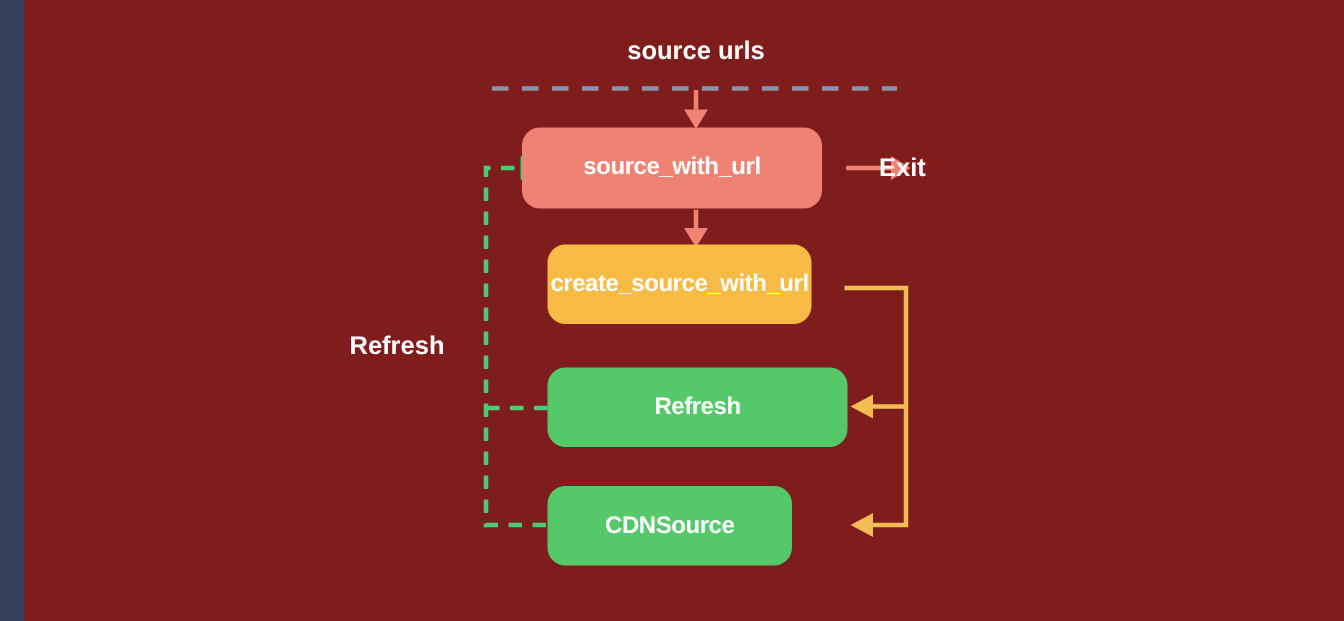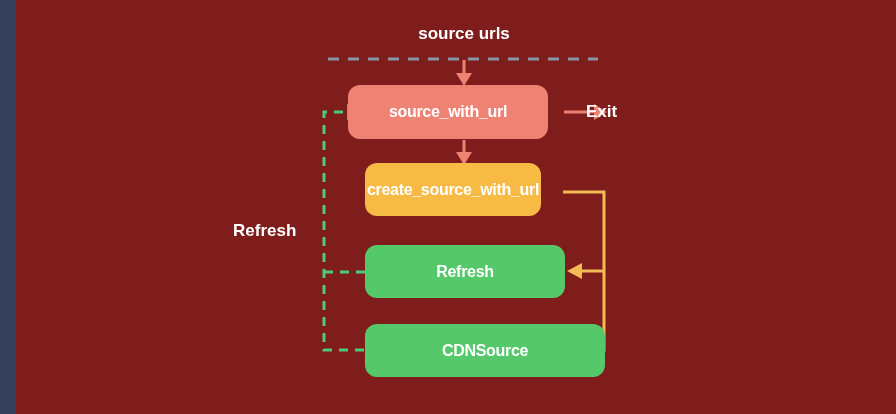--- a/index.html
+++ b/index.html
@@ -34,21 +34,21 @@
     font-size: 16px;
     letter-spacing: -0.3px;
     white-space: nowrap;
   }
   .node-salmon { background: #ee8273; }
   .node-yellow { background: #f6ba45; }
   .node-green  { background: #55c96a; }
   .node-source-with-url        { left: 332px; top: 85px;  width: 200px; height: 54px; }
   .node-create-source-with-url { left: 349px; top: 163px; width: 176px; height: 53px; }
   .node-source                 { left: 349px; top: 245px; width: 200px; height: 53px; }
-  .node-cdnsource              { left: 349px; top: 324px; width: 240px; height: 53px; }
+  .node-cdnsource              { left: 349px; top: 324px; width: 163px; height: 53px; }
   .flabel {
     position: absolute;
     color: #ffffff;
     font-weight: bold;
     font-size: 17px;
     white-space: nowrap;
   }
   .flabel-title   { left: 348px; top: 24px;  width: 200px; text-align: center; }
   .flabel-exit    { left: 570px; top: 102px; }
   .flabel-refresh { left: 217px; top: 221px; width: 101px; text-align: left; }

